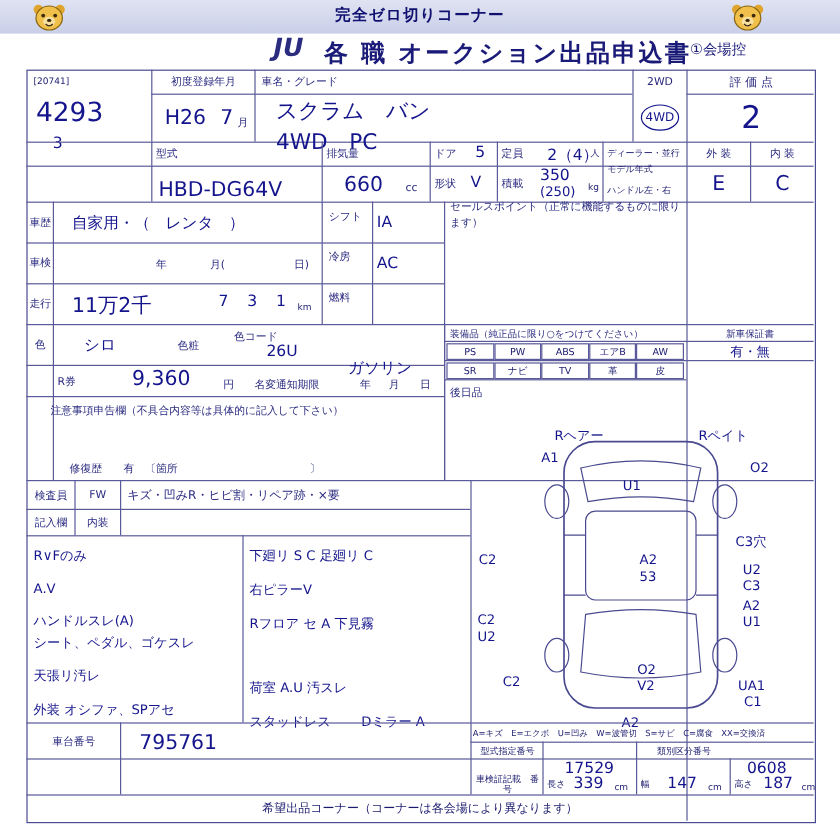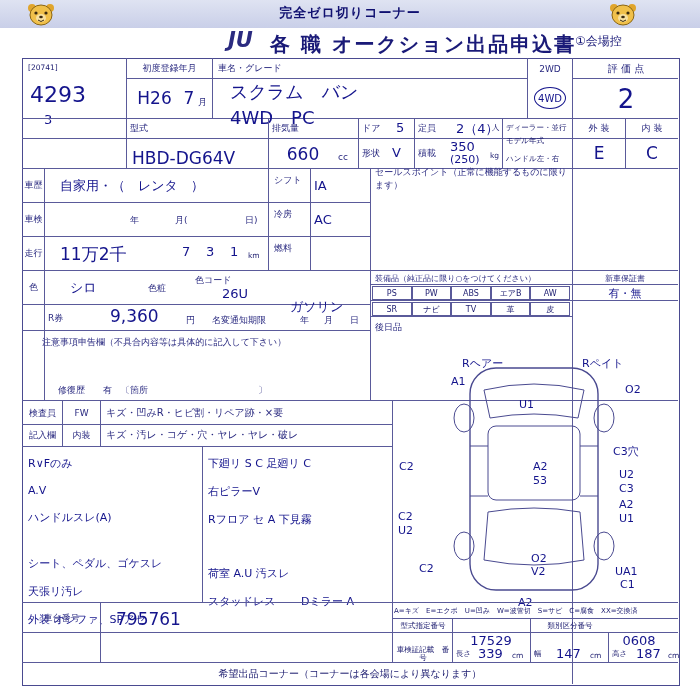--- a/index.html
+++ b/index.html
@@ -229,26 +229,25 @@
   <div class="vline ab" style="left:62px;top:400px;width:1px;height:46px;"></div>
   <div class="vline ab" style="left:100px;top:400px;width:1px;height:46px;"></div>
   <div class="vline ab" style="left:392px;top:400px;width:1px;height:202px;"></div>
   <div class="vline ab" style="left:202px;top:446px;width:1px;height:156px;"></div>
 
   <div class="ab lbl c" style="left:23px;top:402px;width:39px;height:22px;">検査員</div>
   <div class="ab lbl c" style="left:23px;top:424px;width:39px;height:22px;">記入欄</div>
   <div class="ab lbl c" style="left:63px;top:402px;width:37px;height:22px;">FW</div>
   <div class="ab lbl c" style="left:63px;top:424px;width:37px;height:22px;">内装</div>
   <div class="ab lbl l" style="left:106px;top:402px;width:285px;height:22px;font-size:10px;">キズ・凹みR・ヒビ割・リペア跡・×要</div>
-  <div class="ab lbl l" style="left:106px;top:424px;width:285px;height:22px;font-size:10px;">キズ・汚レ・コゲ・穴・ヤレ・ヤレ・破レ</div>
 
   <div class="ab leftnotes" style="left:28px;top:456px;width:170px;">
     <div style="margin-bottom:13px;">R∨Fのみ</div>
     <div style="margin-bottom:13px;">A.V</div>
-    <div style="margin-bottom:31px;">ハンドルスレ(A)</div>
+    <div style="margin-bottom:3px;">ハンドルスレ(A)</div>
     <div style="margin-bottom:13px;">シート、ペダル、ゴケスレ</div>
     <div style="margin-bottom:13px;">天張リ汚レ</div>
     <div style="margin-bottom:13px;">外装 オシファ、SPアセ</div>
   </div>
   <div class="ab leftnotes" style="left:208px;top:456px;width:186px;">
     <div style="margin-bottom:13px;">下廻リ S C  足廻リ C</div>
     <div style="margin-bottom:13px;">右ピラーV</div>
     <div style="margin-bottom:13px;">Rフロア セ A  下見霧</div>
     <div style="margin-bottom:13px;height:13px;"></div>
     <div style="margin-bottom:13px;">荷室 A.U 汚スレ</div>

